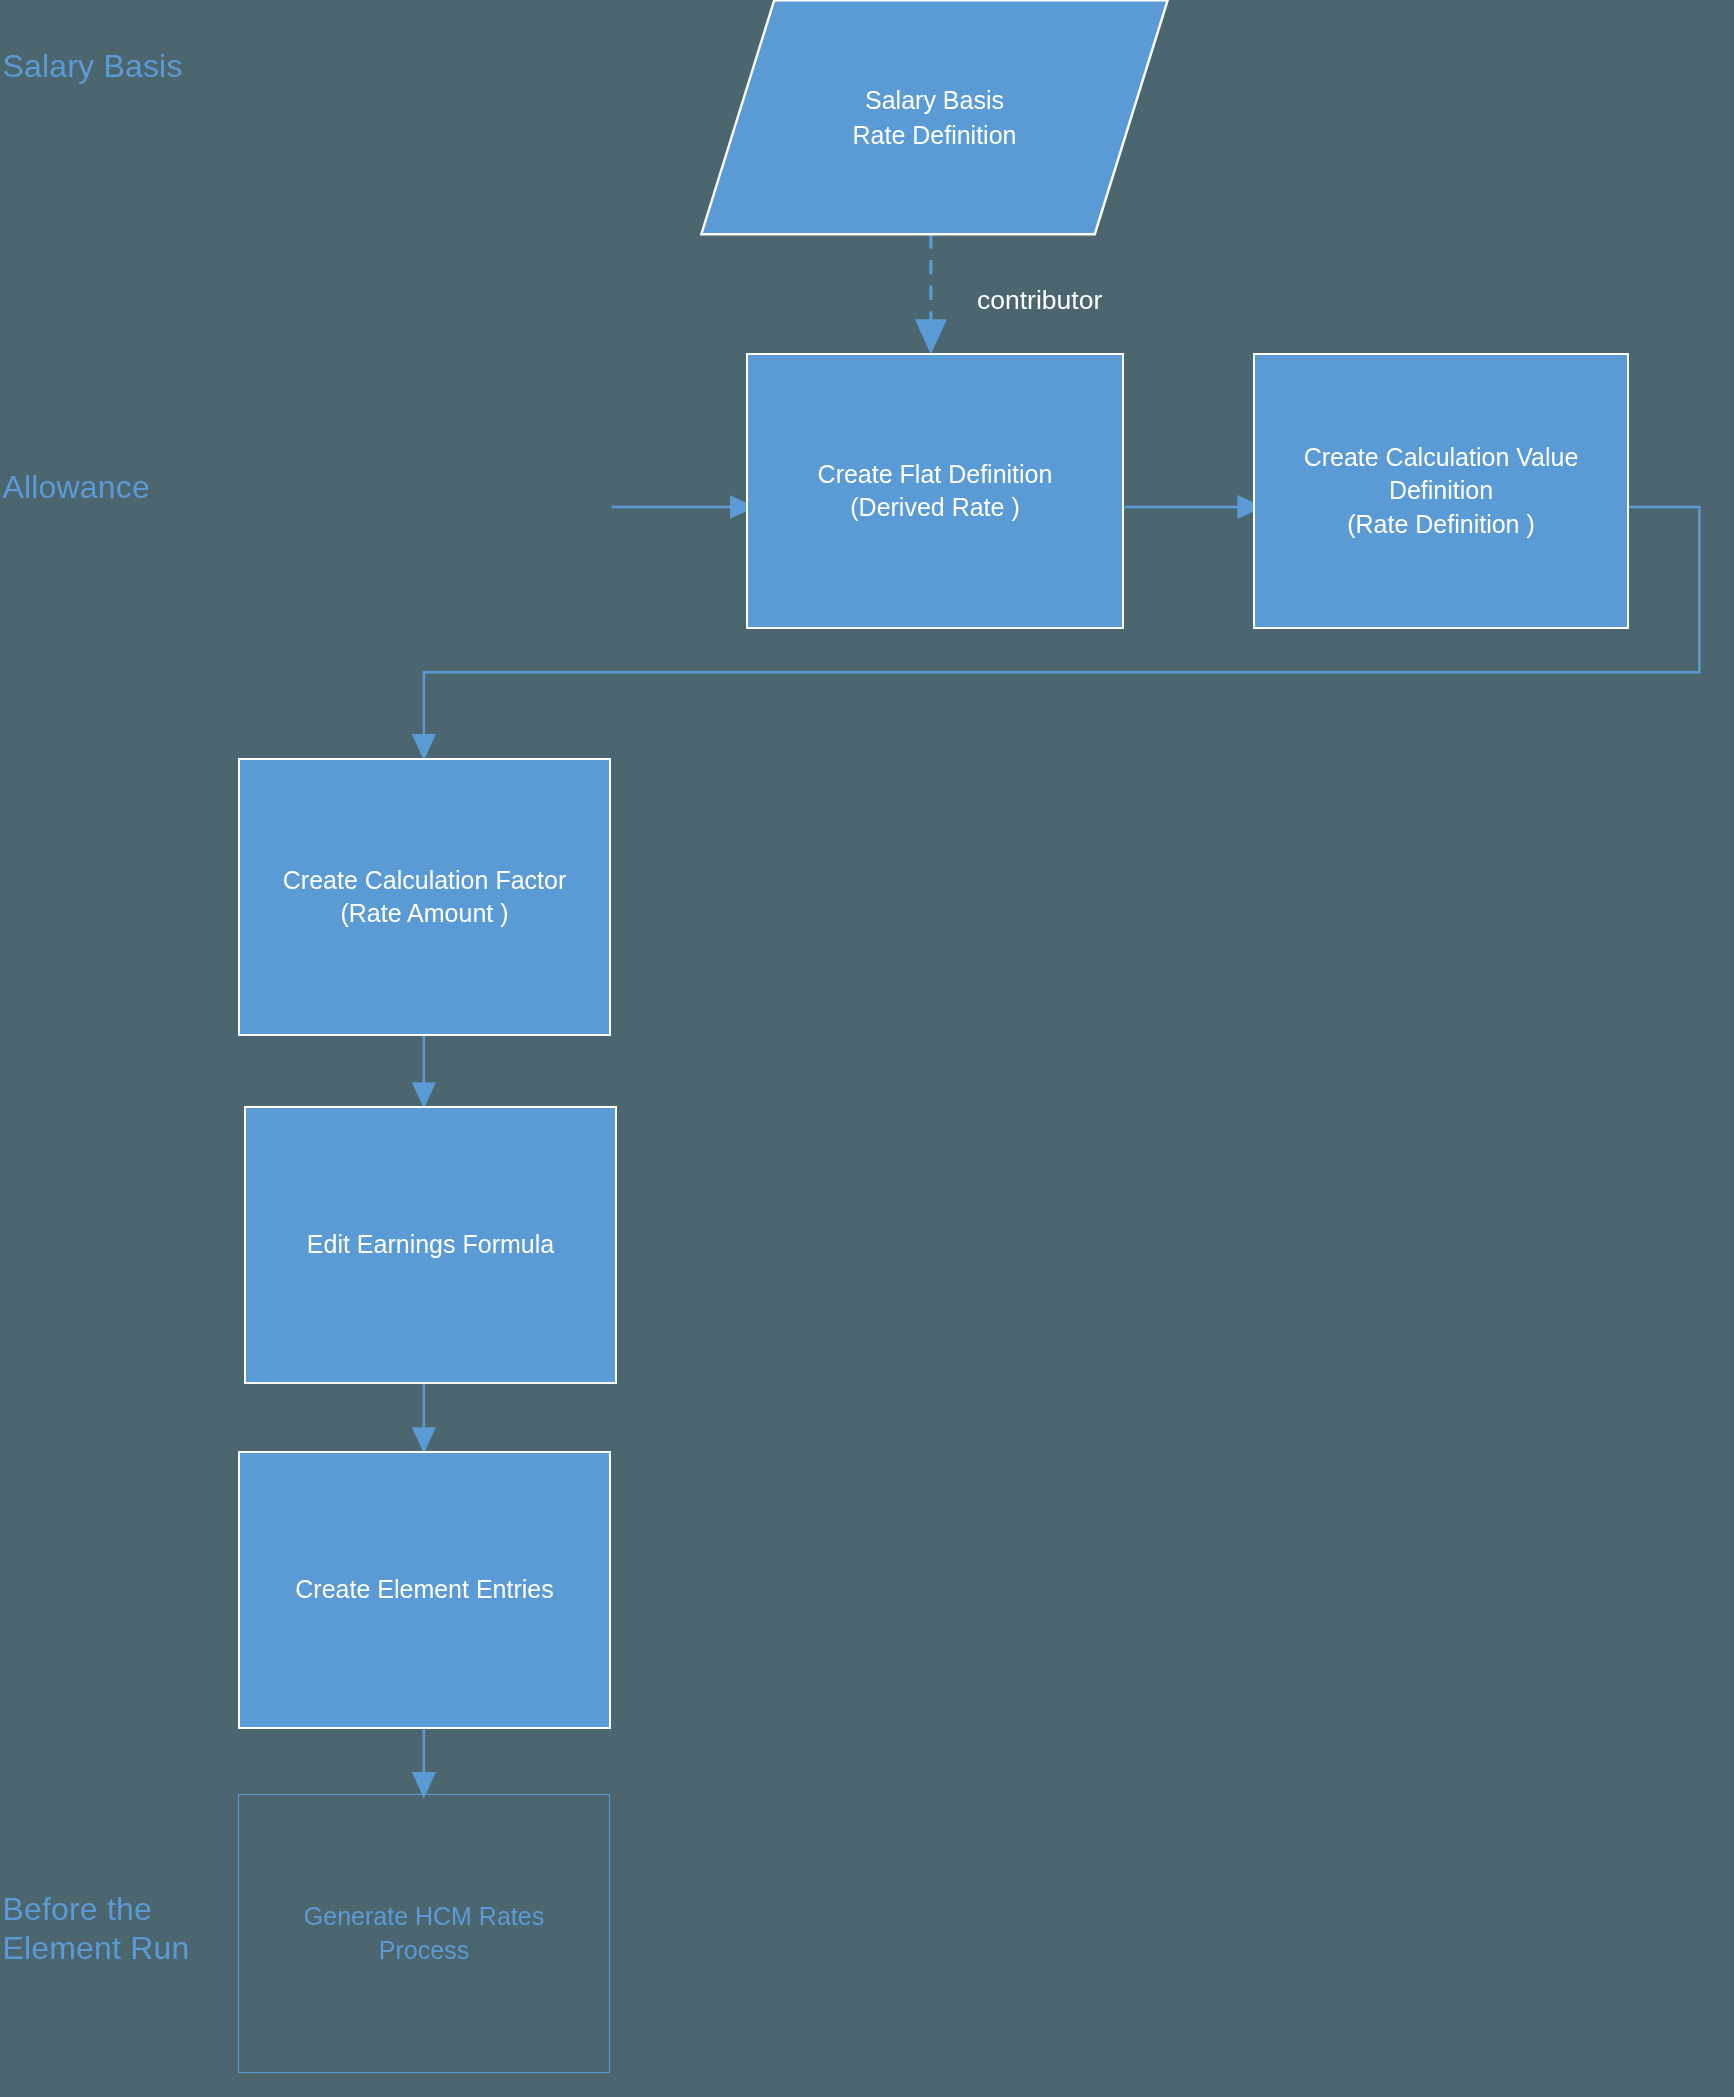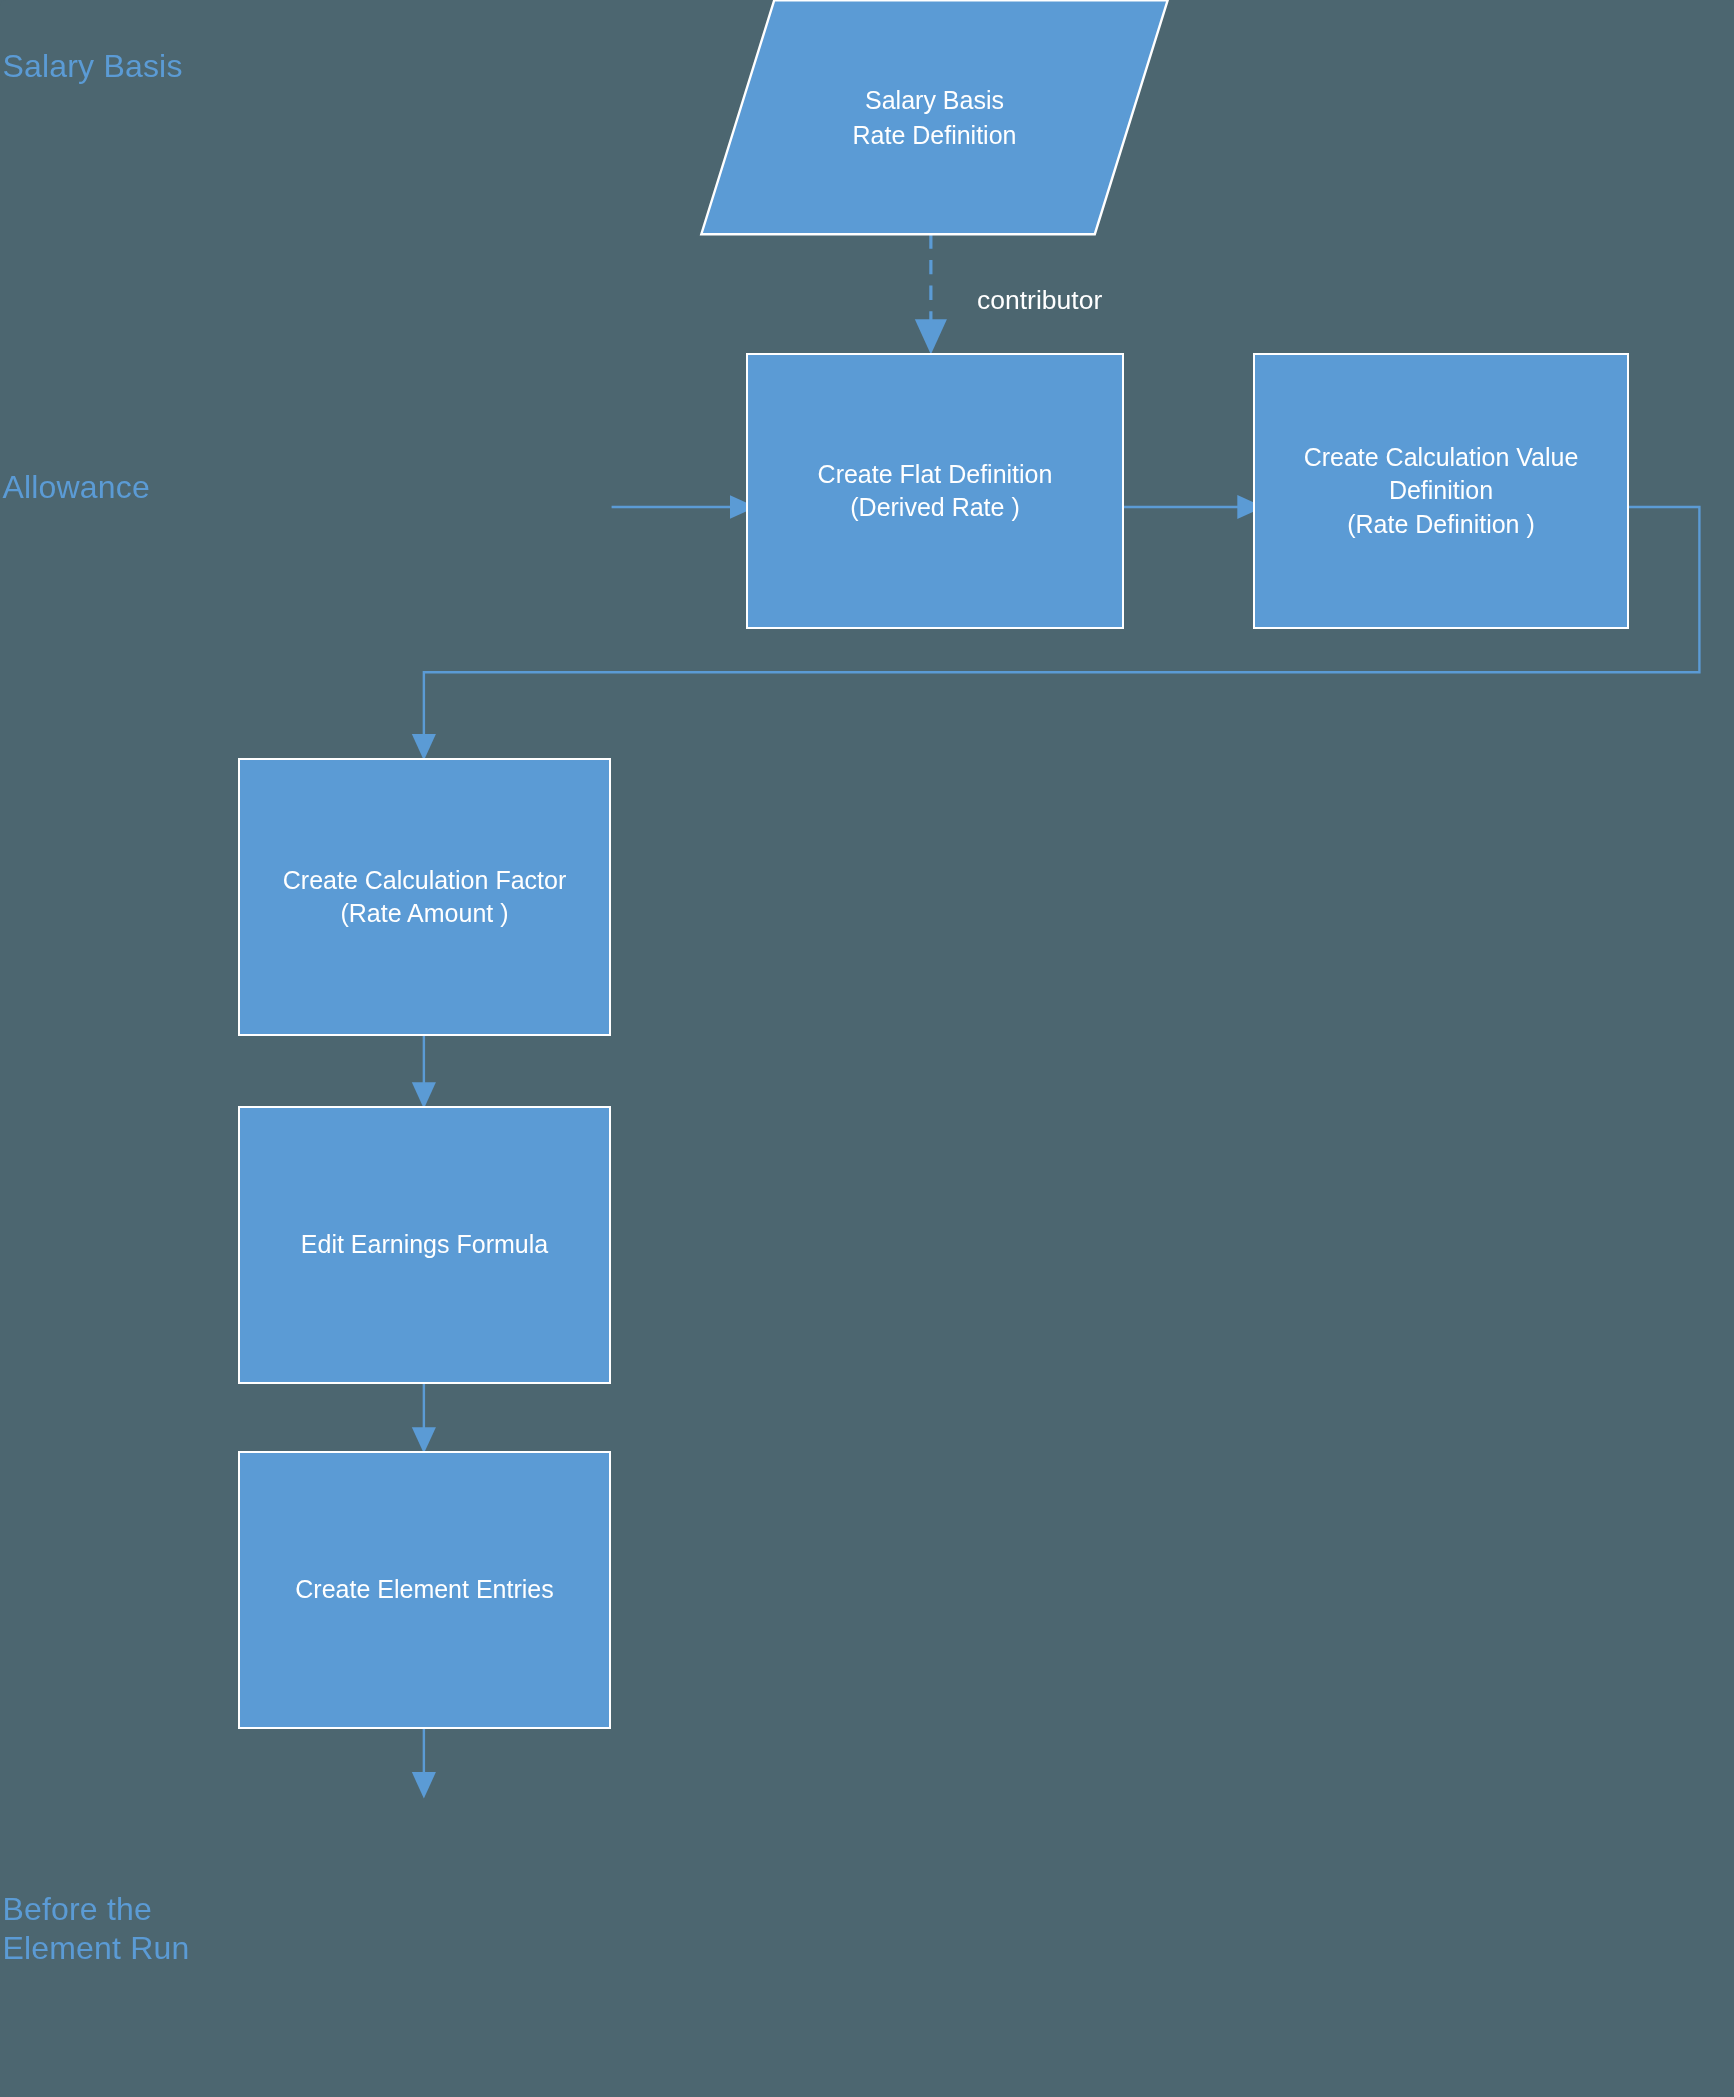--- a/index.html
+++ b/index.html
@@ -163,23 +163,27 @@
     <span class="node-text">Create Calculation Value
 Definition
 (Rate Definition )</span>
   </div>
 
   <div class="node" style="left:238px; top:758px; width:373px; height:278px;">
     <span class="node-text">Create Calculation Factor
 (Rate Amount )</span>
   </div>
 
-  <div class="node" style="left:238px; top:1106px; width:373px; height:278px;">
+  <div class="node" style="left:244px; top:1106px; width:373px; height:278px;">
     <span class="node-text">Edit Earnings Formula</span>
   </div>
 
   <div class="node" style="left:238px; top:1451px; width:373px; height:278px;">
     <span class="node-text">Create Element Entries</span>
   </div>
 
+  <div class="node ghost" style="left:238px; top:1794px; width:372px; height:279px;">
+    <span class="node-text">Generate HCM Rates
+Process</span>
+  </div>
 
 </div>
 
 
 </body></html>

